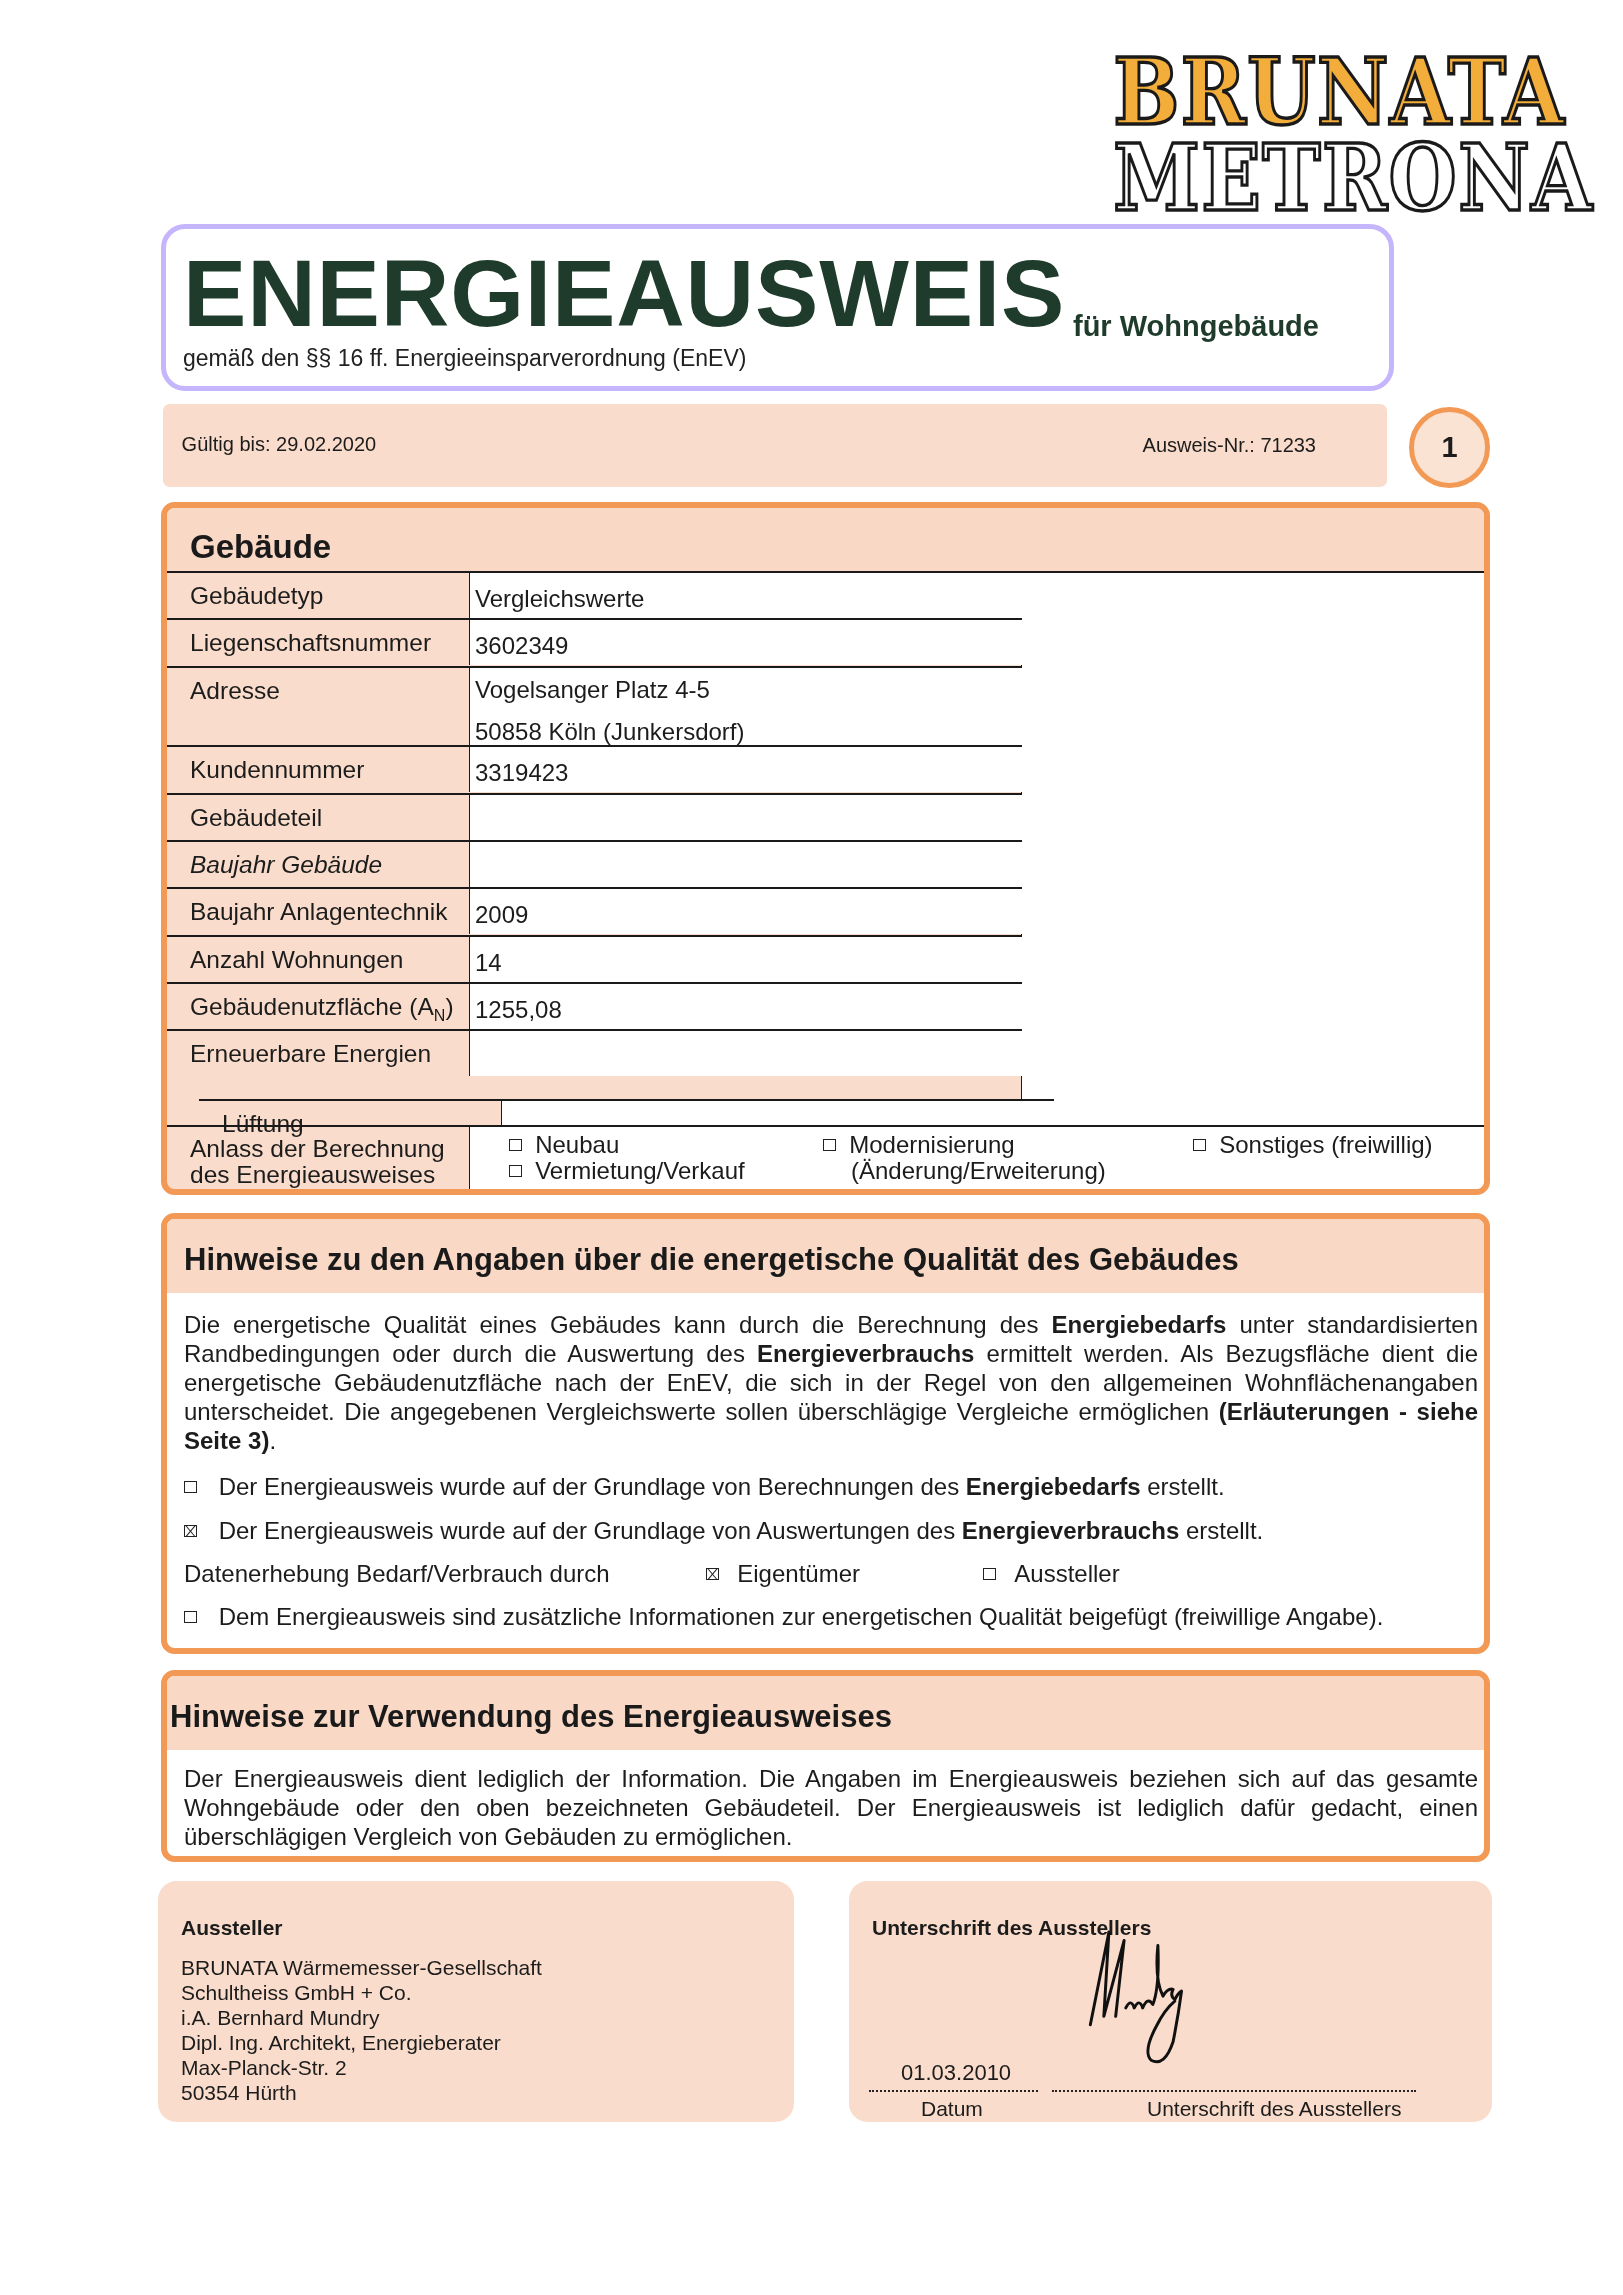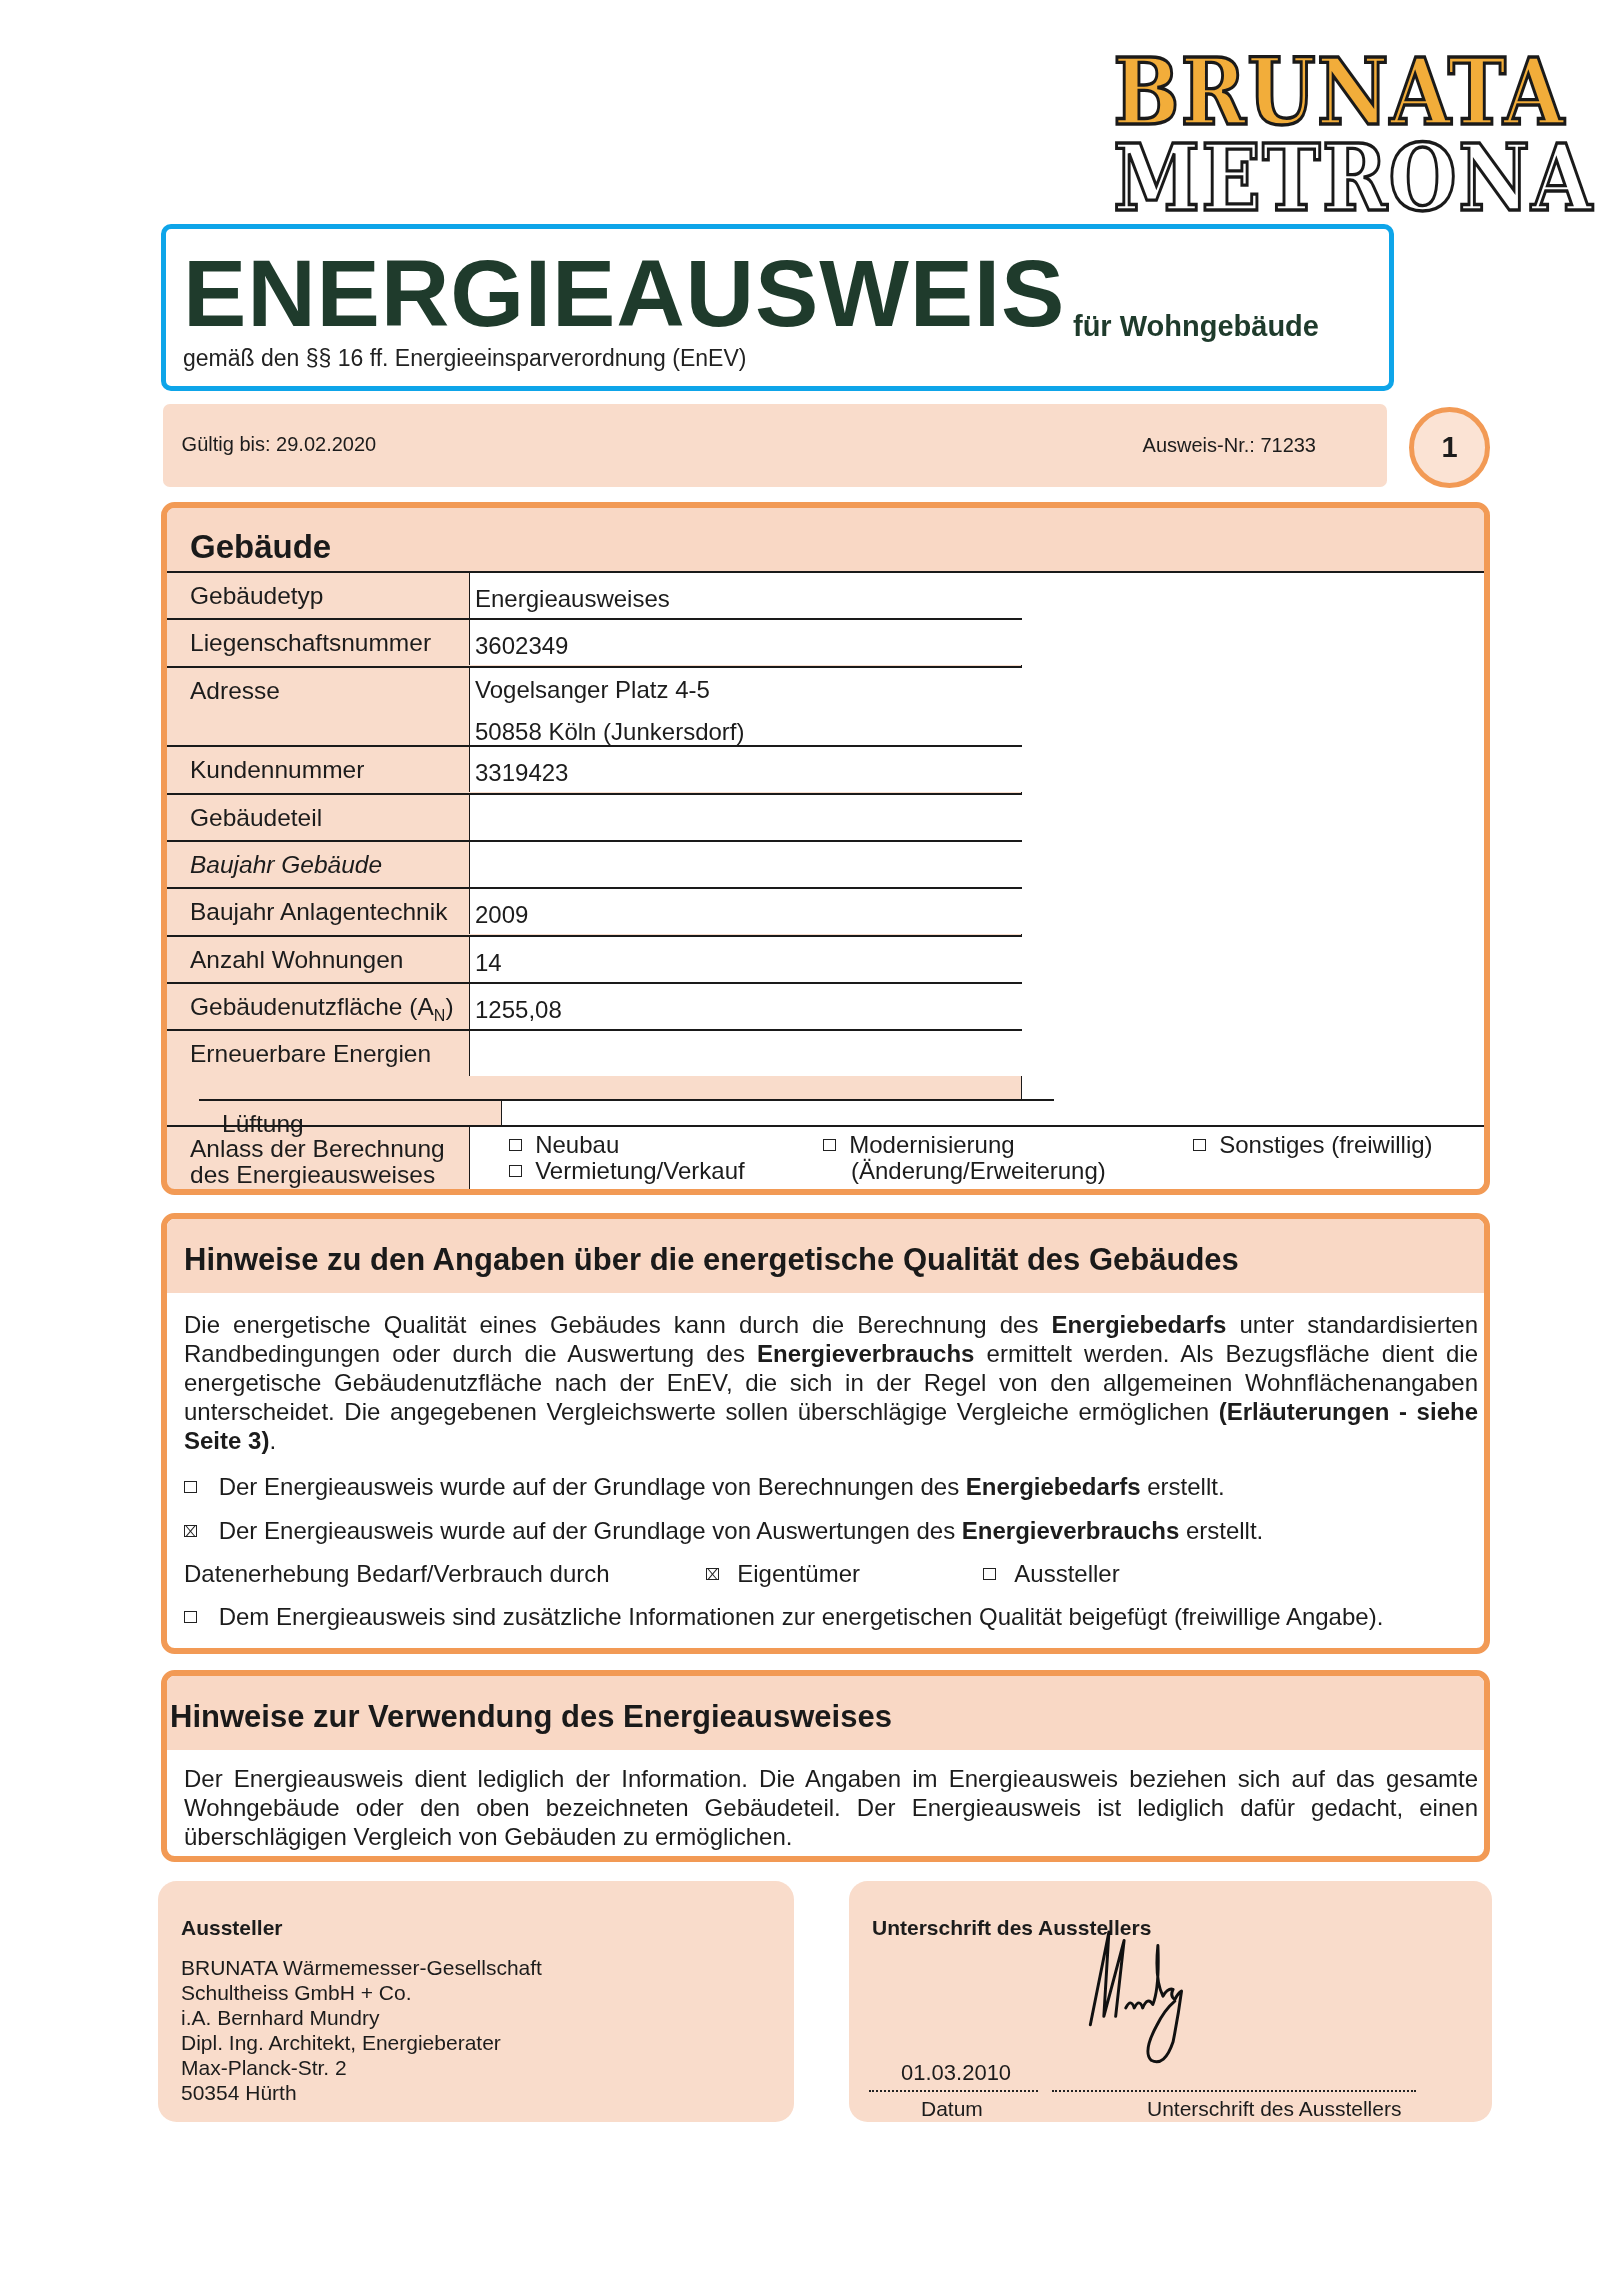--- a/index.html
+++ b/index.html
@@ -11,21 +11,21 @@
   .logo .l1, .logo .l2 {
     font-family: "DejaVu Serif", serif; font-weight: bold; font-size: 91px; line-height: 81px;
     letter-spacing: 1.7px; transform: scaleX(0.86); transform-origin: center; display: block;
     -webkit-text-stroke: 3.4px #1a1a1a;
   }
   .logo .l1 { color: #f2ad3a; }
   .logo .l2 { color: #ffffff; margin-top: 5px; }
 
   
   .header-box { position: absolute; left: 161px; top: 224px; width: 1233px; height: 167px;
-    border: 5px solid #0ea5e9; border-radius: 10px; background: #fff; }
+    border: 5px solid #c4b5fd; border-radius: 24px; background: #fff; }
   .title { position: absolute; left: 17px; top: 17px; font-family: "Liberation Sans", sans-serif;
     font-weight: bold; font-size: 95px; color: #1f3b2c; letter-spacing: 0.8px; line-height: 1; }
   .subtitle { position: absolute; left: 907px; top: 81px; font-weight: bold; font-size: 29px; color: #1f3b2c; }
   .gemaess { position: absolute; left: 17px; top: 116px; font-size: 23px; color: #222; }
 
   
   .valid-bar { position: absolute; left: 163px; top: 404px; width: 1224px; height: 83px;
     background: #f9dccb; border-radius: 6.8px; }
   .valid-bar .gueltig { position: absolute; left: 18.6px; top: 29px; font-size: 20px; }
   .valid-bar .ausweis { position: absolute; right: 71px; top: 30px; font-size: 20px; }
@@ -107,21 +107,21 @@
 <div class="page-badge">1</div>
 
 <div class="section" id="gebaeude">
   <div class="sec-head">Gebäude</div>
   <div class="geb-table">
     <div class="photo-box"></div>
 
     <div class="geb-row" style="top:0;">
       <span class="lbl">Gebäudetyp</span>
       <div class="val-bg"></div>
-      <span class="val">Energieausweises</span>
+      <span class="val">Vergleichswerte</span>
     </div>
     <div class="geb-row" style="top:47px;">
       <span class="lbl">Liegenschaftsnummer</span>
       <div class="val-bg"></div>
       <span class="val">3602349</span>
     </div>
     <div class="geb-row" style="top:95px;height:79px;">
       <span class="lbl">Adresse</span>
       <div class="val-bg"></div>
       <span class="val" style="top:5px;">Vogelsanger Platz 4-5</span>

